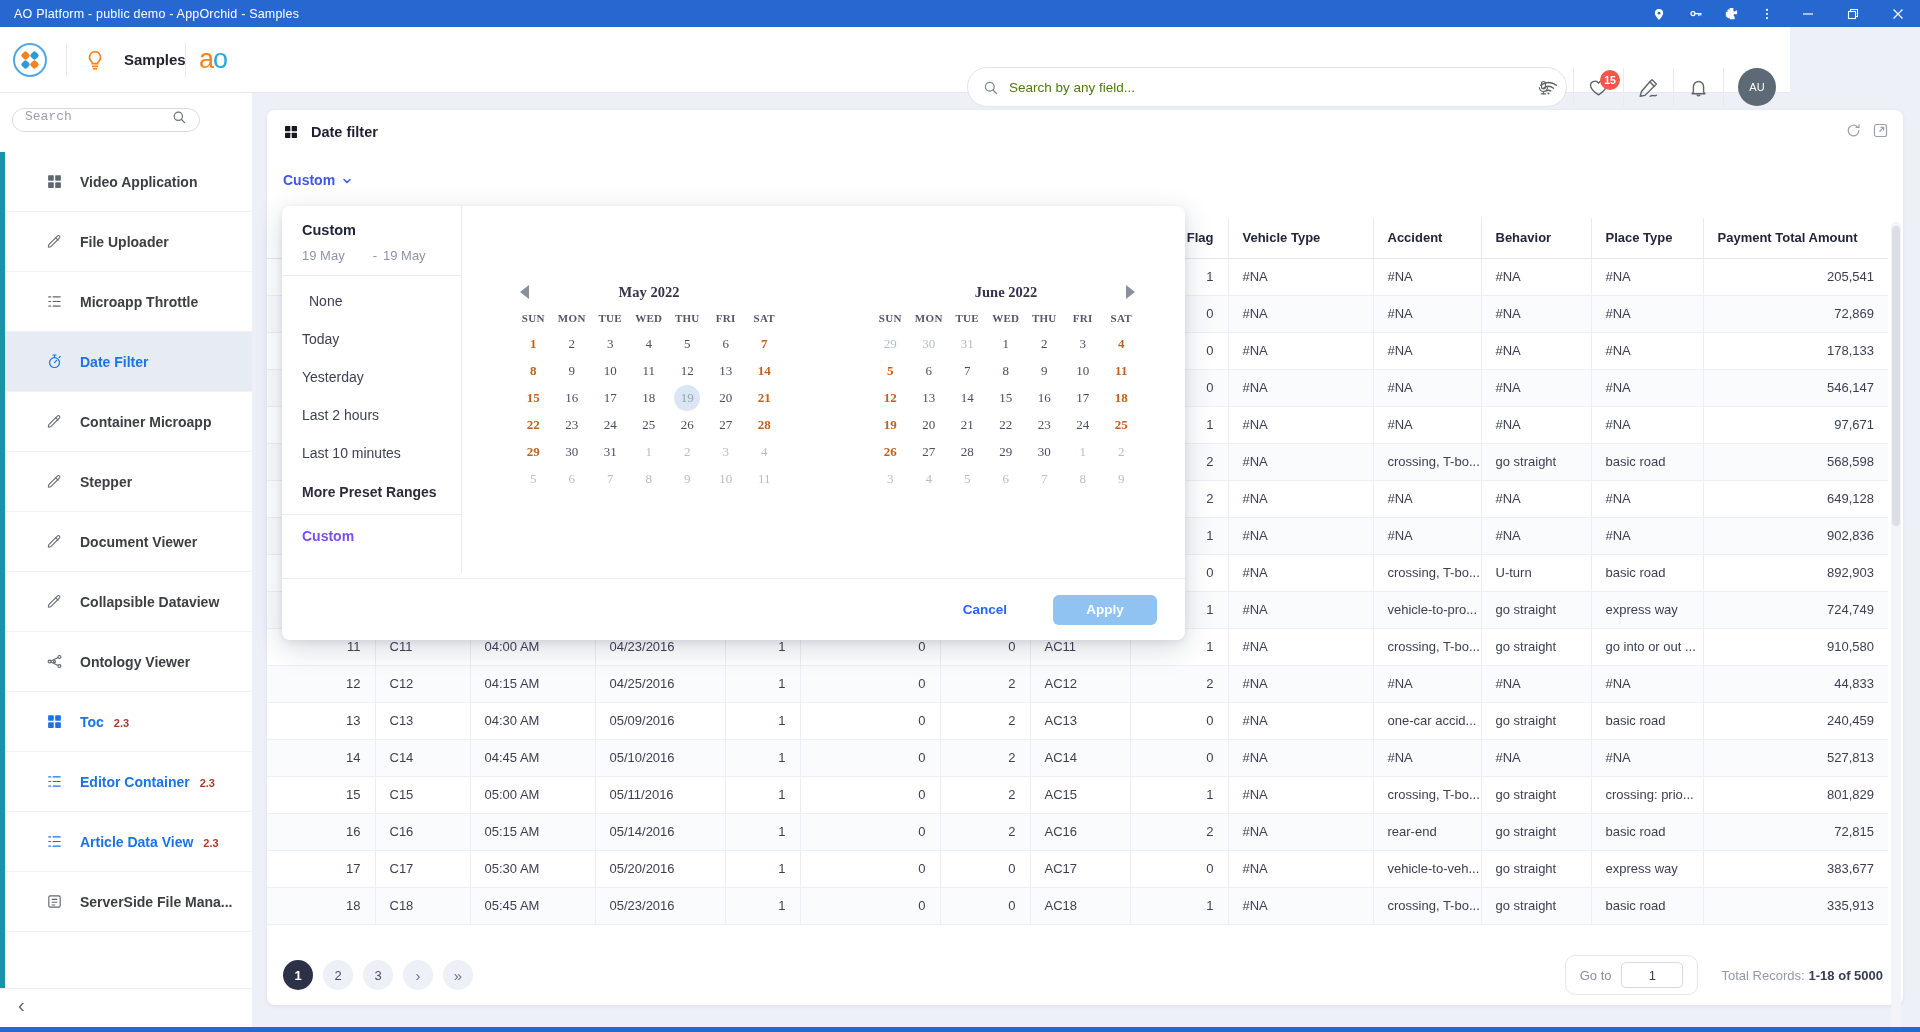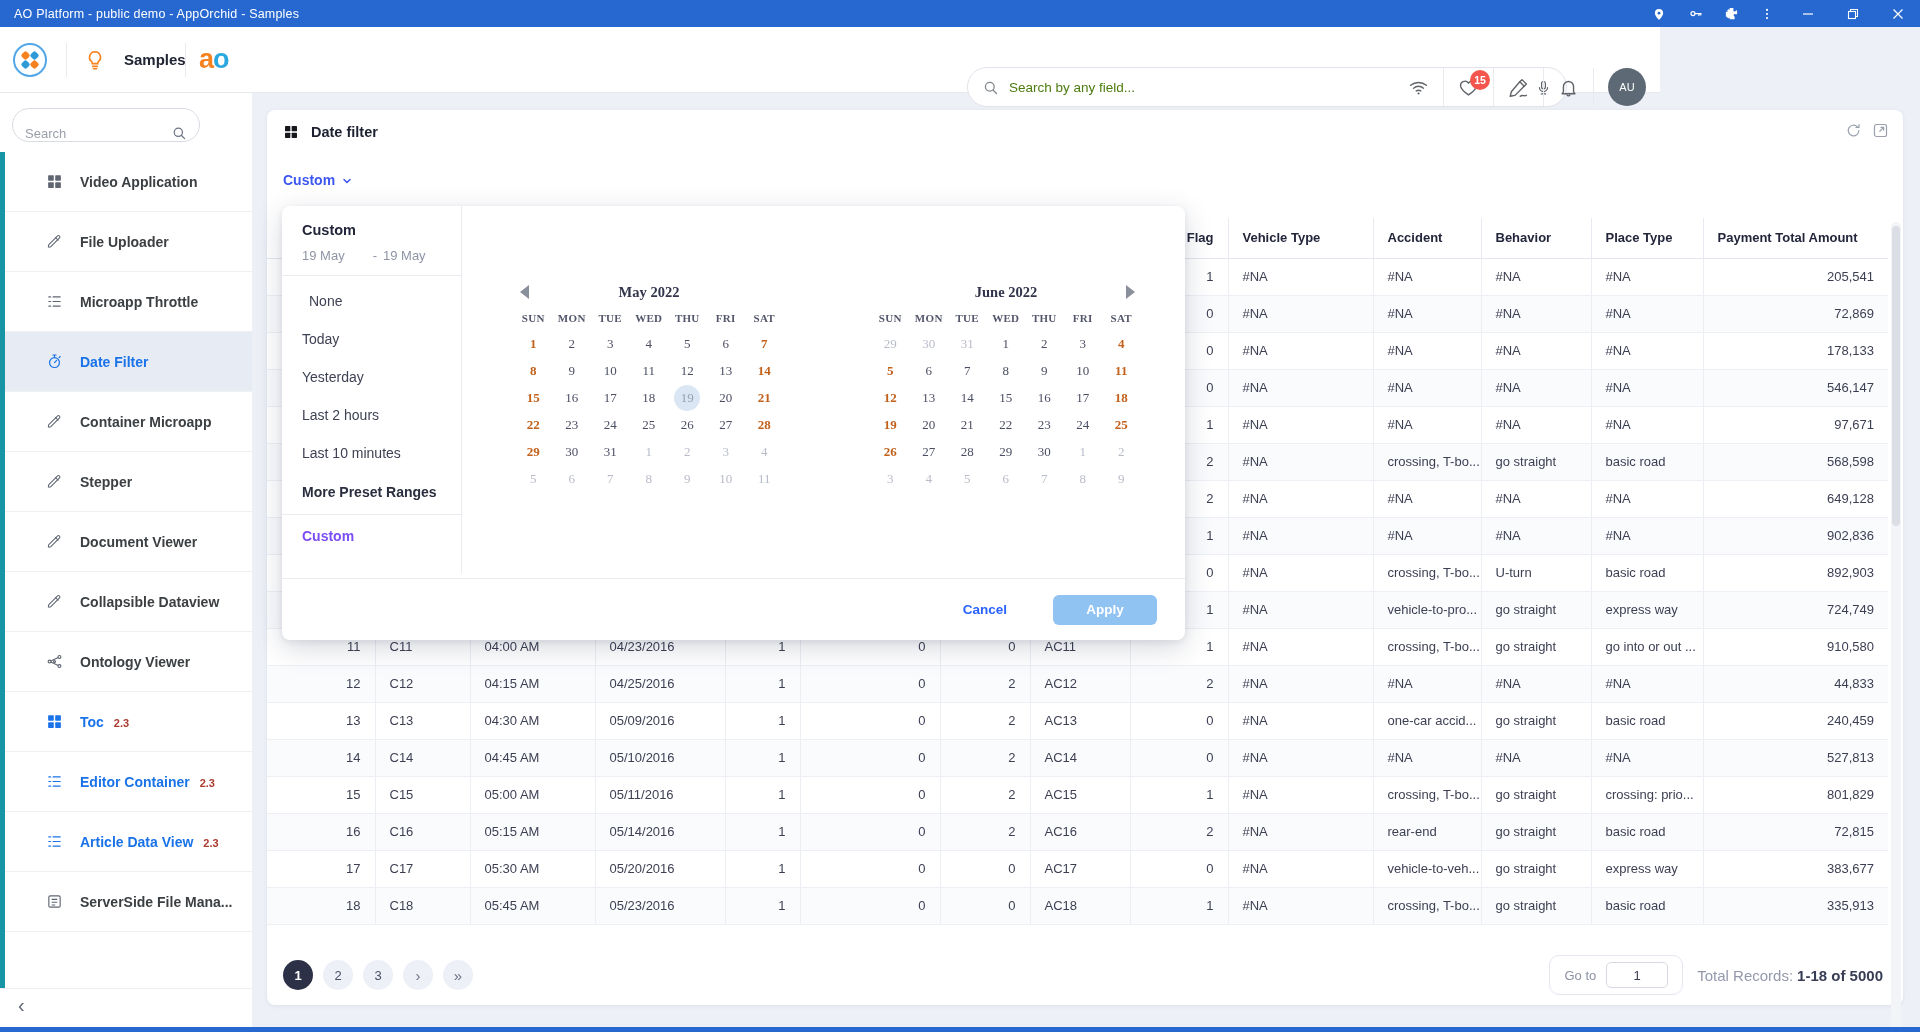--- a/index.html
+++ b/index.html
@@ -8,53 +8,53 @@
 
   
   .titlebar { position:absolute; left:0; top:0; width:1920px; height:27px;
     background:#2667d0; display:flex; align-items:center; color:#fff; }
   .titlebar .title { font-size:12.5px; padding-left:14px; letter-spacing:.2px; }
   .tb-right { margin-left:auto; display:flex; align-items:center; }
   .tb-ico { width:36px; height:27px; display:flex; align-items:center; justify-content:center; color:#fff; }
   .tb-win { width:45px; height:27px; display:flex; align-items:center; justify-content:center; color:#fff; }
 
   
-  .appheader { position:absolute; left:0; top:27px; width:1660px; height:66px;
+  .appheader { position:absolute; left:0; top:27px; width:1790px; height:66px;
     background:#fff; border-bottom:1px solid #e6e8ee; display:flex; align-items:center; }
   .logo-circle { position:absolute; left:13px; top:16px; width:34px; height:34px; border:2px solid #53a7e8;
     border-radius:50%; display:flex; align-items:center; justify-content:center; }
   .pinwheel { width:16px; height:16px; position:relative; }
   .pinwheel i { position:absolute; width:7px; height:7px; border-radius:2px; transform:rotate(45deg); }
   .pinwheel .p1{ left:0; top:0; background:#f5821f;} .pinwheel .p2{ right:0; top:0; background:#2e9bd6;}
   .pinwheel .p3{ left:0; bottom:0; background:#2e9bd6;} .pinwheel .p4{ right:0; bottom:0; background:#f5821f;}
   .hdr-div { width:1px; height:34px; background:#e8eaf0; }
   .hdr-div.d1 { position:absolute; left:66px; top:16px; }
   .hdr-div.d2 { position:absolute; left:185px; top:16px; }
   .bulb { position:absolute; left:84px; top:22px; color:#f5821f; }
   .app-name { position:absolute; left:124px; top:24px; font-size:15px; font-weight:700; color:#202433; }
-  .ao-logo { position:absolute; left:199px; top:17px; font-size:27px; font-weight:700; letter-spacing:-1px; }
+  .ao-logo { position:absolute; left:199px; top:17px; font-size:27px; font-weight:400; letter-spacing:-1px; }
   .ao-logo .a { color:#f5821f; } .ao-logo .o { color:#29a8e0; }
 
   .hdr-search { position:absolute; left:967px; top:40px; width:600px; height:40px; border:1px solid #e1e3ea;
     border-radius:21px; display:flex; align-items:center; padding:0 14px; background:#fff; }
   .hdr-search .ph { color:#4d7c0f; font-size:13.5px; margin-left:10px; flex:1; }
   .hdr-search .mic { color:#5f6368; }
   .hdr-right { position:absolute; right:14px; top:40px; height:40px; display:flex; align-items:center; }
   .hr-div { width:1px; height:38px; background:#e8eaf0; margin:0 14px; }
   .hr-ico { color:#5f6368; position:relative; display:flex; }
   .badge { position:absolute; top:-7px; left:12px; min-width:20px; height:20px; border-radius:10px;
     background:#f4564e; color:#fff; font-size:10.5px; font-weight:700; display:flex;
     align-items:center; justify-content:center; padding:0 4px; }
   .avatar { width:38px; height:38px; border-radius:50%; background:#5d6974; color:#fff;
     font-size:11px; font-weight:400; display:flex; align-items:center; justify-content:center; }
 
   
   .sidebar { position:absolute; left:0; top:93px; width:252px; height:934px; background:#fff; }
-  .side-search { position:absolute; left:12px; top:15px; width:188px; height:34px; border:1px solid #d9dce3;
-    border-radius:17px; display:flex; align-items:flex-end; padding:0 12px; }
+  .side-search { position:absolute; left:12px; top:15px; width:188px; height:24px; border:1px solid #d9dce3;
+    border-radius:17px; display:flex; align-items:flex-start; padding:0 12px;font-family:Liberation Mono, monospace; }
   .side-search .ph { color:#9aa0ab; font-size:13px; flex:1; }
   .side-search .sic { color:#6b7280; }
   .side-list { position:absolute; left:0; top:59px; width:252px; }
   .side-item { height:60px; display:flex; align-items:center; padding-left:46px; border-bottom:1px solid #f0f1f5; cursor:pointer; }
   .side-item .icn { width:18px; height:18px; margin-right:16px; color:#5f6672; display:flex; }
   .side-item .lbl { font-size:14px; color:#3c4043; font-weight:600; }
   .side-item.blue .lbl { color:#1a73e8; }
   .side-item.blue .icn { color:#1a73e8; }
   .side-item.sel { background:#e7ebf3; }
   .side-item .ver { font-size:11px; color:#ab3a2e; font-weight:700; margin-left:10px; margin-top:2px; }
@@ -92,21 +92,21 @@
   .pg { width:30px; height:30px; border-radius:50%; background:#eef0f7; color:#4a4f63; font-size:13px;
     display:flex; align-items:center; justify-content:center; margin-right:10px; cursor:pointer; }
   .pg.active { background:#2d3147; color:#fff; font-weight:700; }
   .pg.nav { font-size:15px; color:#6b7086; }
   .pager-right { margin-left:auto; display:flex; align-items:center; gap:14px; }
   .goto-box { border:1px solid #e5e7ef; border-radius:10px; height:40px; display:flex; align-items:center;
     padding:0 14px; gap:10px; }
   .goto-box .gl { color:#8c90a4; font-size:13px; }
   .goto-box input { width:62px; height:26px; border:1px solid #d7dae2; border-radius:5px; text-align:center;
     font-size:13px; color:#3c3f52; outline:none; font-family:inherit; }
-  .totals { font-size:15px; color:#9598ab; }
+  .totals { font-size:13px; color:#9598ab;margin-left:9px; }
   .totals b { color:#383c55; font-weight:700; margin-left:4px; }
 
   
   .popup { position:absolute; left:15px; top:96px; width:903px; height:434px; background:#fff; z-index:10;
     border-radius:8px; box-shadow:0 8px 28px rgba(30,40,70,.18), 0 2px 6px rgba(30,40,70,.08); }
   .pop-body { position:absolute; left:0; top:0; width:903px; height:367px; display:flex; }
   .pop-left { width:180px; border-right:1px solid #e9ebf1; }
   .pl-head { padding:16px 0 12px 20px; border-bottom:1px solid #e9ebf1; }
   .pl-head .cap { font-size:14.5px; font-weight:700; color:#23263b; margin-bottom:10px; }
   .pl-range { font-size:13px; color:#9094a6; display:flex; gap:6px; }

